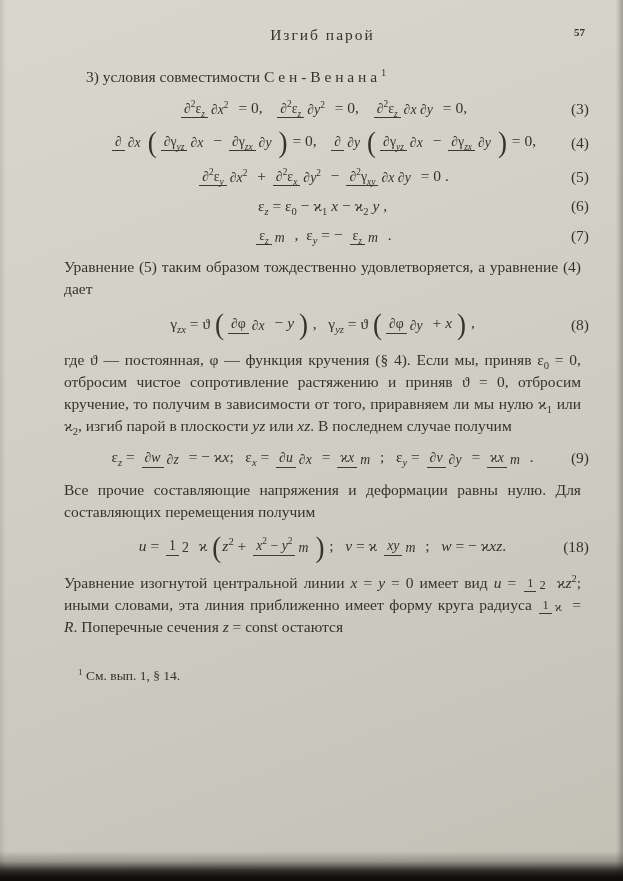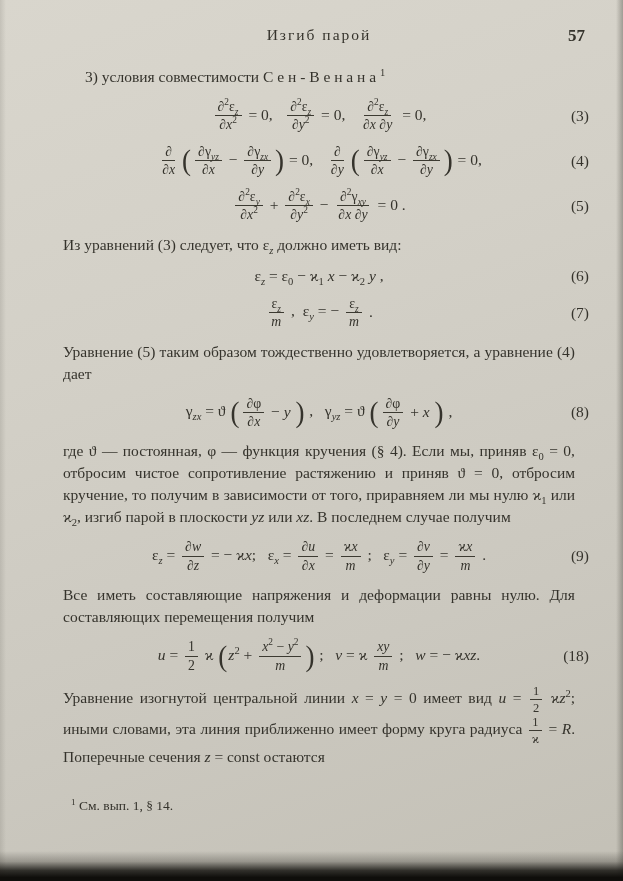--- a/index.html
+++ b/index.html
@@ -19,40 +19,40 @@
     background: linear-gradient(90deg, rgba(70,68,60,0), rgba(70,68,60,.38));
   }
   .edge-left {
     position: absolute; top: 0; left: 0; width: 6px; height: 100%;
     background: linear-gradient(270deg, rgba(70,68,60,0), rgba(70,68,60,.14));
   }
   .edge-bottom {
     position: absolute; left: 0; right: 0; bottom: 0; height: 30px;
     background: linear-gradient(180deg, rgba(40,38,32,0) 0%, rgba(40,38,32,.30) 35%, rgba(22,21,17,.85) 65%, #0f0e0b 88%);
   }
-  .content { position: absolute; left: 49px; right: 34px; top: 26px; }
+  .content { position: absolute; left: 56px; right: 34px; top: 26px; }
 
   .header { position: relative; margin-bottom: 18px; height: 22px; }
   .running-head { text-align: center; letter-spacing: 2px; font-size: 15.5px; }
-  .page-num { position: absolute; right: 4px; top: 0; font-size: 17px; font-weight: bold; }
+  .page-num { position: absolute; right: 4px; top: 0; font-size: 11px; font-weight: bold; }
 
   .para {
     font-size: 15.5px; line-height: 1.42; text-align: justify;
-    margin: 7px 14px;
+    margin: 7px 8px;
   }
   .para.indent { text-indent: 22px; }
 
   .eq-row { display: flex; align-items: center; margin: 11px 0; font-size: 15.5px; }
   .eq-spacer { width: 44px; flex: none; }
   .eq-body { flex: 1; text-align: center; }
   .eq-num { width: 44px; flex: none; text-align: right; font-size: 15.5px; }
 
   .eqt { white-space: pre-wrap; }
   .frac {
-    display: inline-flex; flex-direction: column; align-items: center;
+    display: inline-flex; flex-direction: row; align-items: center;
     vertical-align: middle; margin: 0 3px; font-size: 13.8px; line-height: 1.12;
     text-align: center;
   }
   .frac .fnum { display: block; padding: 0 3px 1px; border-bottom: 1px solid #3c3a31; }
   .frac .fden { display: block; padding: 1px 3px 0; }
   .bigp {
     display: inline-block; font-size: 27px; line-height: 1; margin: 0 1px;
     transform: scaleY(1.12); vertical-align: middle; font-weight: 400;
   }
   .inline-eq .frac { font-size: 12.5px; margin: 0 2px; }
@@ -121,21 +121,20 @@
           </span><span class="eqt"> + </span><span class="frac">
             <span class="fnum">∂<sup>2</sup>ε<sub><i>x</i></sub></span>
             <span class="fden">∂<i>y</i><sup>2</sup></span>
           </span><span class="eqt"> − </span><span class="frac">
             <span class="fnum">∂<sup>2</sup>γ<sub><i>xy</i></sub></span>
             <span class="fden">∂<i>x</i> ∂<i>y</i></span>
           </span><span class="eqt"> = 0 .</span></div>
       <div class="eq-num">(5)</div>
     </div>
 
-    <div class="para">Из уравнений (3) следует, что ε<sub><i>z</i></sub> должно иметь вид:</div>
 
     <div class="eq-row">
       <div class="eq-spacer"></div>
       <div class="eq-body"><span class="eqt">ε<sub><i>z</i></sub> = ε<sub>0</sub> − ϰ<sub>1</sub> <i>x</i> − ϰ<sub>2</sub> <i>y</i> ,</span></div>
       <div class="eq-num">(6)</div>
     </div>
 
 
     <div class="eq-row">
       <div class="eq-spacer"></div>
@@ -179,21 +178,21 @@
           </span><span class="eqt"> ;   ε<sub><i>y</i></sub> = </span><span class="frac">
             <span class="fnum">∂<i>v</i></span>
             <span class="fden">∂<i>y</i></span>
           </span><span class="eqt"> = </span><span class="frac">
             <span class="fnum">ϰ<i>x</i></span>
             <span class="fden"><i>m</i></span>
           </span><span class="eqt"> .</span></div>
       <div class="eq-num">(9)</div>
     </div>
 
-    <div class="para">Все иметь составляющие напряжения и деформации равны нулю. Для составляющих перемещения получим</div>
+    <div class="para">Все прочие составляющие напряжения и деформации равны нулю. Для составляющих перемещения получим</div>
 
     <div class="eq-row">
       <div class="eq-spacer"></div>
       <div class="eq-body"><span class="eqt"><i>u</i> = </span><span class="frac">
             <span class="fnum">1</span>
             <span class="fden">2</span>
           </span><span class="eqt"> ϰ </span><span class="bigp">(</span><span class="eqt"><i>z</i><sup>2</sup> + </span><span class="frac">
             <span class="fnum"><i>x</i><sup>2</sup> − <i>y</i><sup>2</sup></span>
             <span class="fden"><i>m</i></span>
           </span><span class="bigp">)</span><span class="eqt"> ;   <i>v</i> = ϰ </span><span class="frac">

